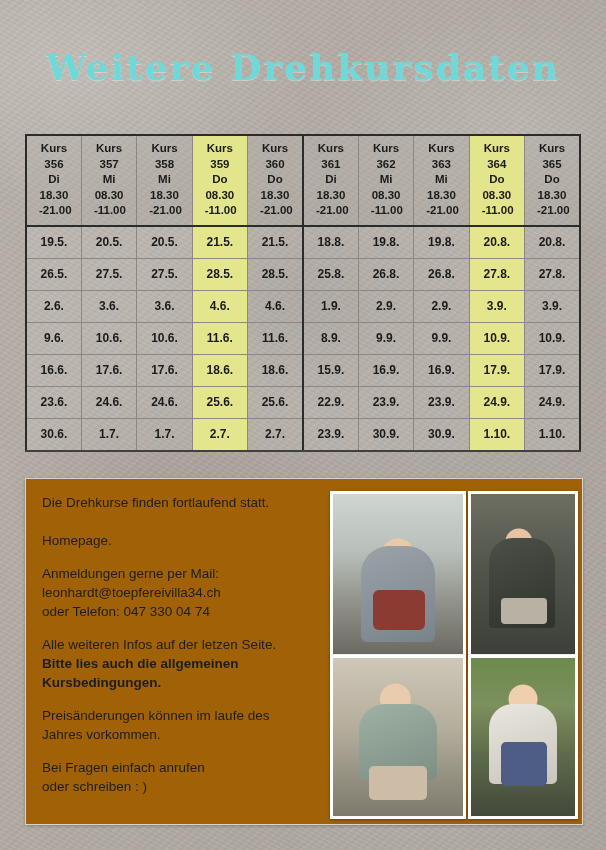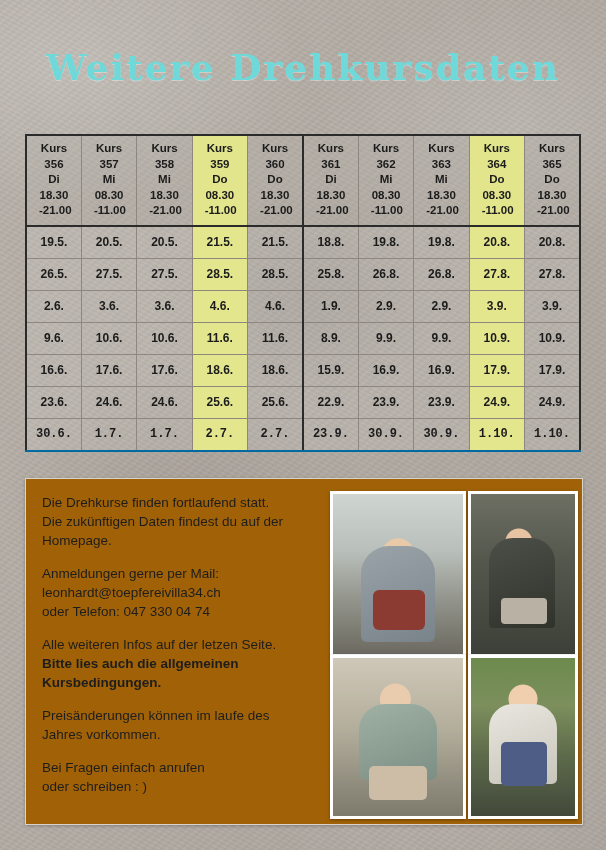--- a/index.html
+++ b/index.html
@@ -95,21 +95,21 @@
   }
   table.schedule td.hl {
     background: #e4e68e;
   }
   table.schedule tr.head-row th { border-bottom: 2px solid #2b2b2b; }
   table.schedule tr.head-row th:first-child,
   table.schedule tbody tr td:first-child { border-left: 2px solid #2b2b2b; }
   table.schedule tr.head-row th:last-child,
   table.schedule tbody tr td:last-child { border-right: 2px solid #2b2b2b; }
   table.schedule tr.head-row th { border-top: 2px solid #2b2b2b; }
-  table.schedule tbody tr:last-child td { border-bottom: 2px solid #0369a1; font-family: Liberation Mono, monospace; }
+  table.schedule tbody tr:last-child td { border-bottom: 2px solid #404040; }
   .sep-left { border-left: 2px solid #2b2b2b !important; }
 
   
   .card {
     position: absolute;
     left: 25px;
     top: 478px;
     width: 556px;
     height: 345px;
     background: #a16207;
@@ -390,21 +390,21 @@
           <td>1.10.</td>
         </tr>
       </tbody>
     </table>
   </div>
 
   <div class="card">
     <div class="card-text">
       <p>
         <span>Die Drehkurse finden fortlaufend statt.</span><br>
-        <span>Die zukünftigen Daten findest du auf der</span><br>
+        <br>
         <span>Homepage.</span>
       </p>
       <p>
         <span>Anmeldungen gerne per Mail:</span><br>
         <span>leonhardt@toepfereivilla34.ch</span><br>
         <span>oder Telefon: 047 330 04 74</span>
       </p>
       <p>
         <span>Alle weiteren Infos auf der letzen Seite.</span><br>
         <b>Bitte lies auch die allgemeinen</b><br>

